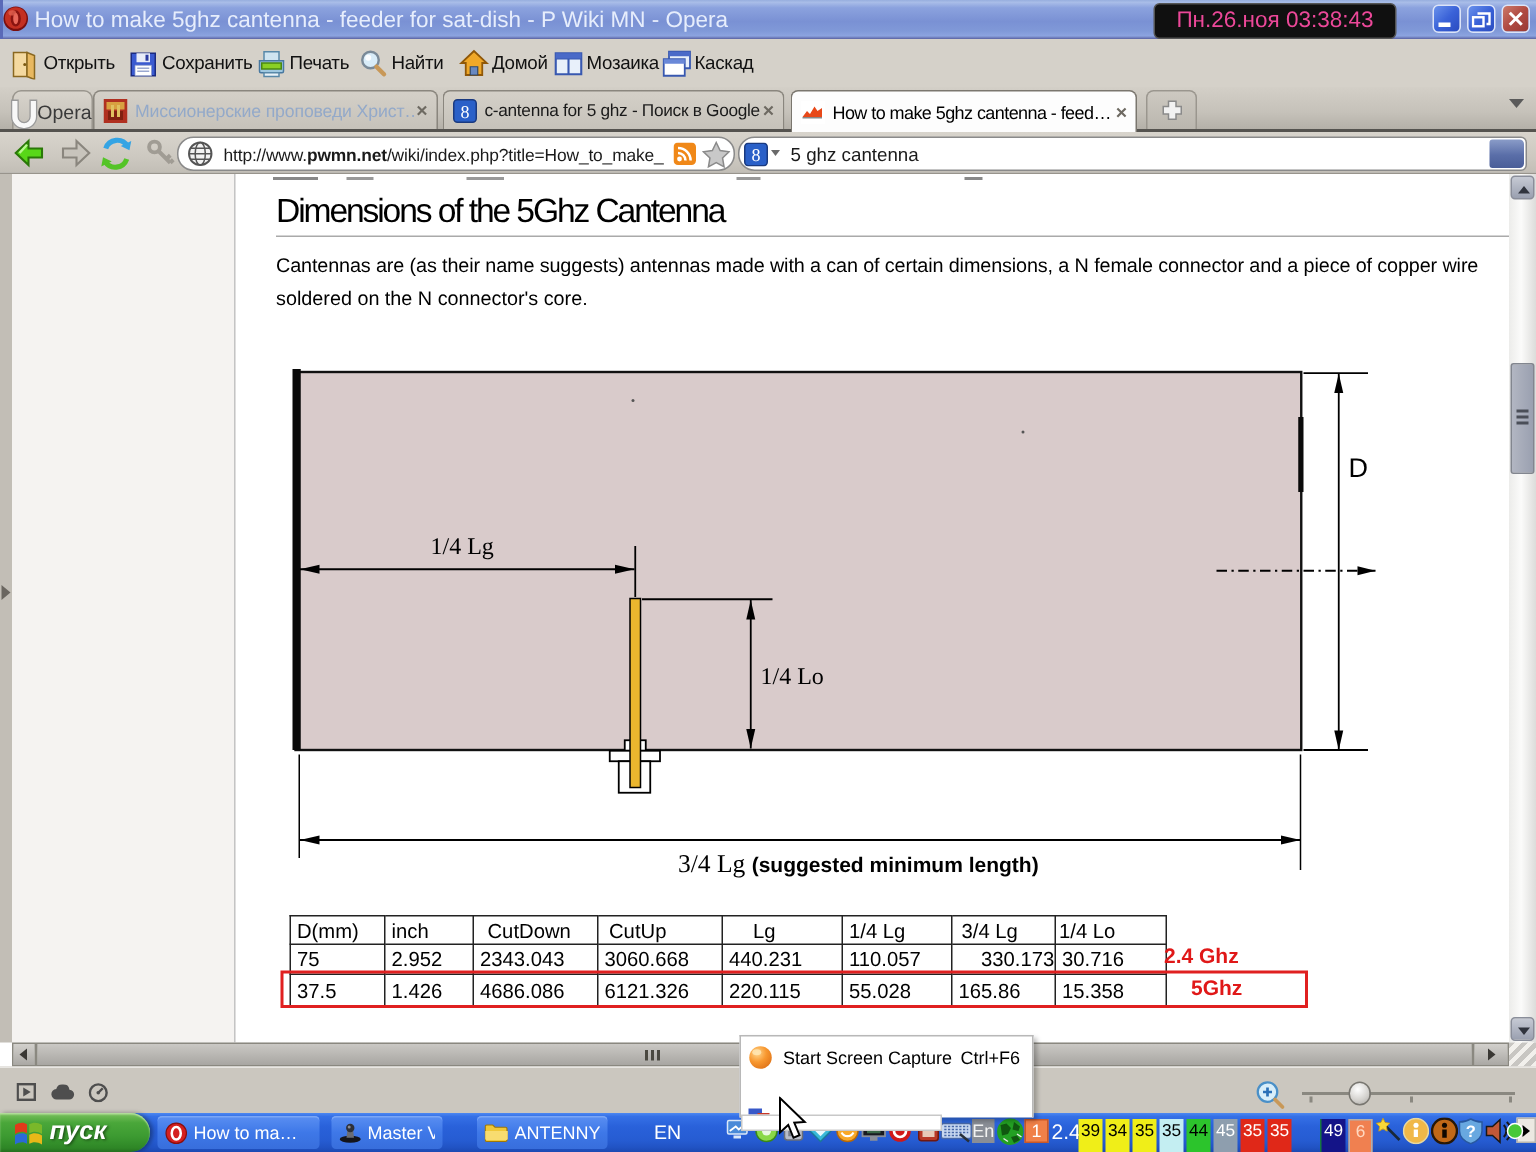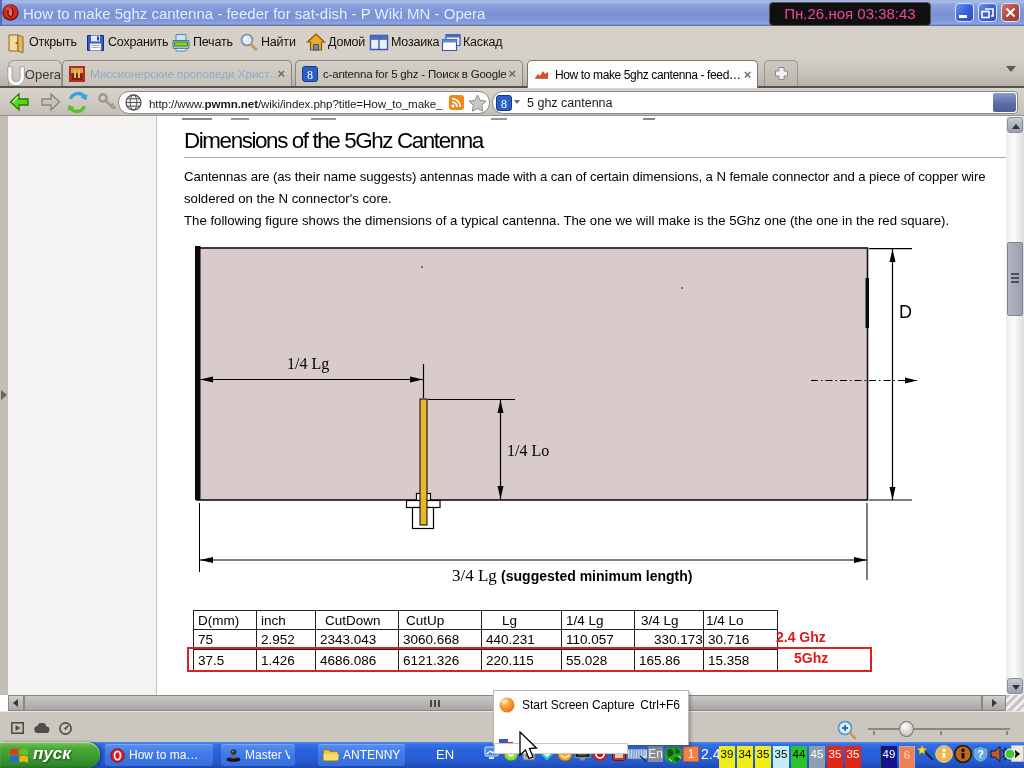--- a/index.html
+++ b/index.html
@@ -227,21 +227,20 @@
   <div class="abs" id="content">
     <div style="position:absolute;left:11px;top:2px;width:30px;height:2px;background:#888"></div>
     <div style="position:absolute;left:60px;top:2px;width:18px;height:2px;background:#999"></div>
     <div style="position:absolute;left:140px;top:2px;width:25px;height:2px;background:#999"></div>
     <div style="position:absolute;left:320px;top:2px;width:16px;height:2px;background:#999"></div>
     <div style="position:absolute;left:472px;top:2px;width:12px;height:2px;background:#888"></div>
     <div style="position:absolute;left:13px;top:12px;font-size:22.4px;letter-spacing:-1.4px;color:#000;">Dimensions of the 5Ghz Cantenna</div>
     <div style="position:absolute;left:13px;top:41px;width:826px;height:1px;background:#aaa"></div>
     <div style="position:absolute;left:13px;top:53px;font-size:13.2px;letter-spacing:-0.08px;color:#000;white-space:nowrap;">Cantennas are (as their name suggests) antennas made with a can of certain dimensions, a N female connector and a piece of copper wire</div>
     <div style="position:absolute;left:13px;top:75px;font-size:13.2px;color:#000;">soldered on the N connector's core.</div>
-    <div style="position:absolute;left:13px;top:97px;font-size:13.2px;color:#000;white-space:nowrap;">The following figure shows the dimensions of a typical cantenna. The one we will make is the 5Ghz one (the one in the red square).</div>
     <svg width="750" height="356" viewBox="0 0 750 356" style="position:absolute;left:3px;top:124px">
 
       <rect x="23" y="8" width="670.5" height="252" fill="#d9cbcb" stroke="#111" stroke-width="1.6"></rect>
       <rect x="21" y="6" width="5.5" height="254" fill="#0a0a0a"></rect>
       <rect x="691.5" y="38" width="3.5" height="50" fill="#0a0a0a"></rect>
       <circle cx="248" cy="27" r="1" fill="#555"></circle>
       <circle cx="508" cy="48" r="1" fill="#555"></circle>
 
       <line x1="26" y1="139.5" x2="249" y2="139.5" stroke="#000" stroke-width="1.2"></line>
       <path d="M26 139.5 l13 -3 v6 z" fill="#000"></path>

